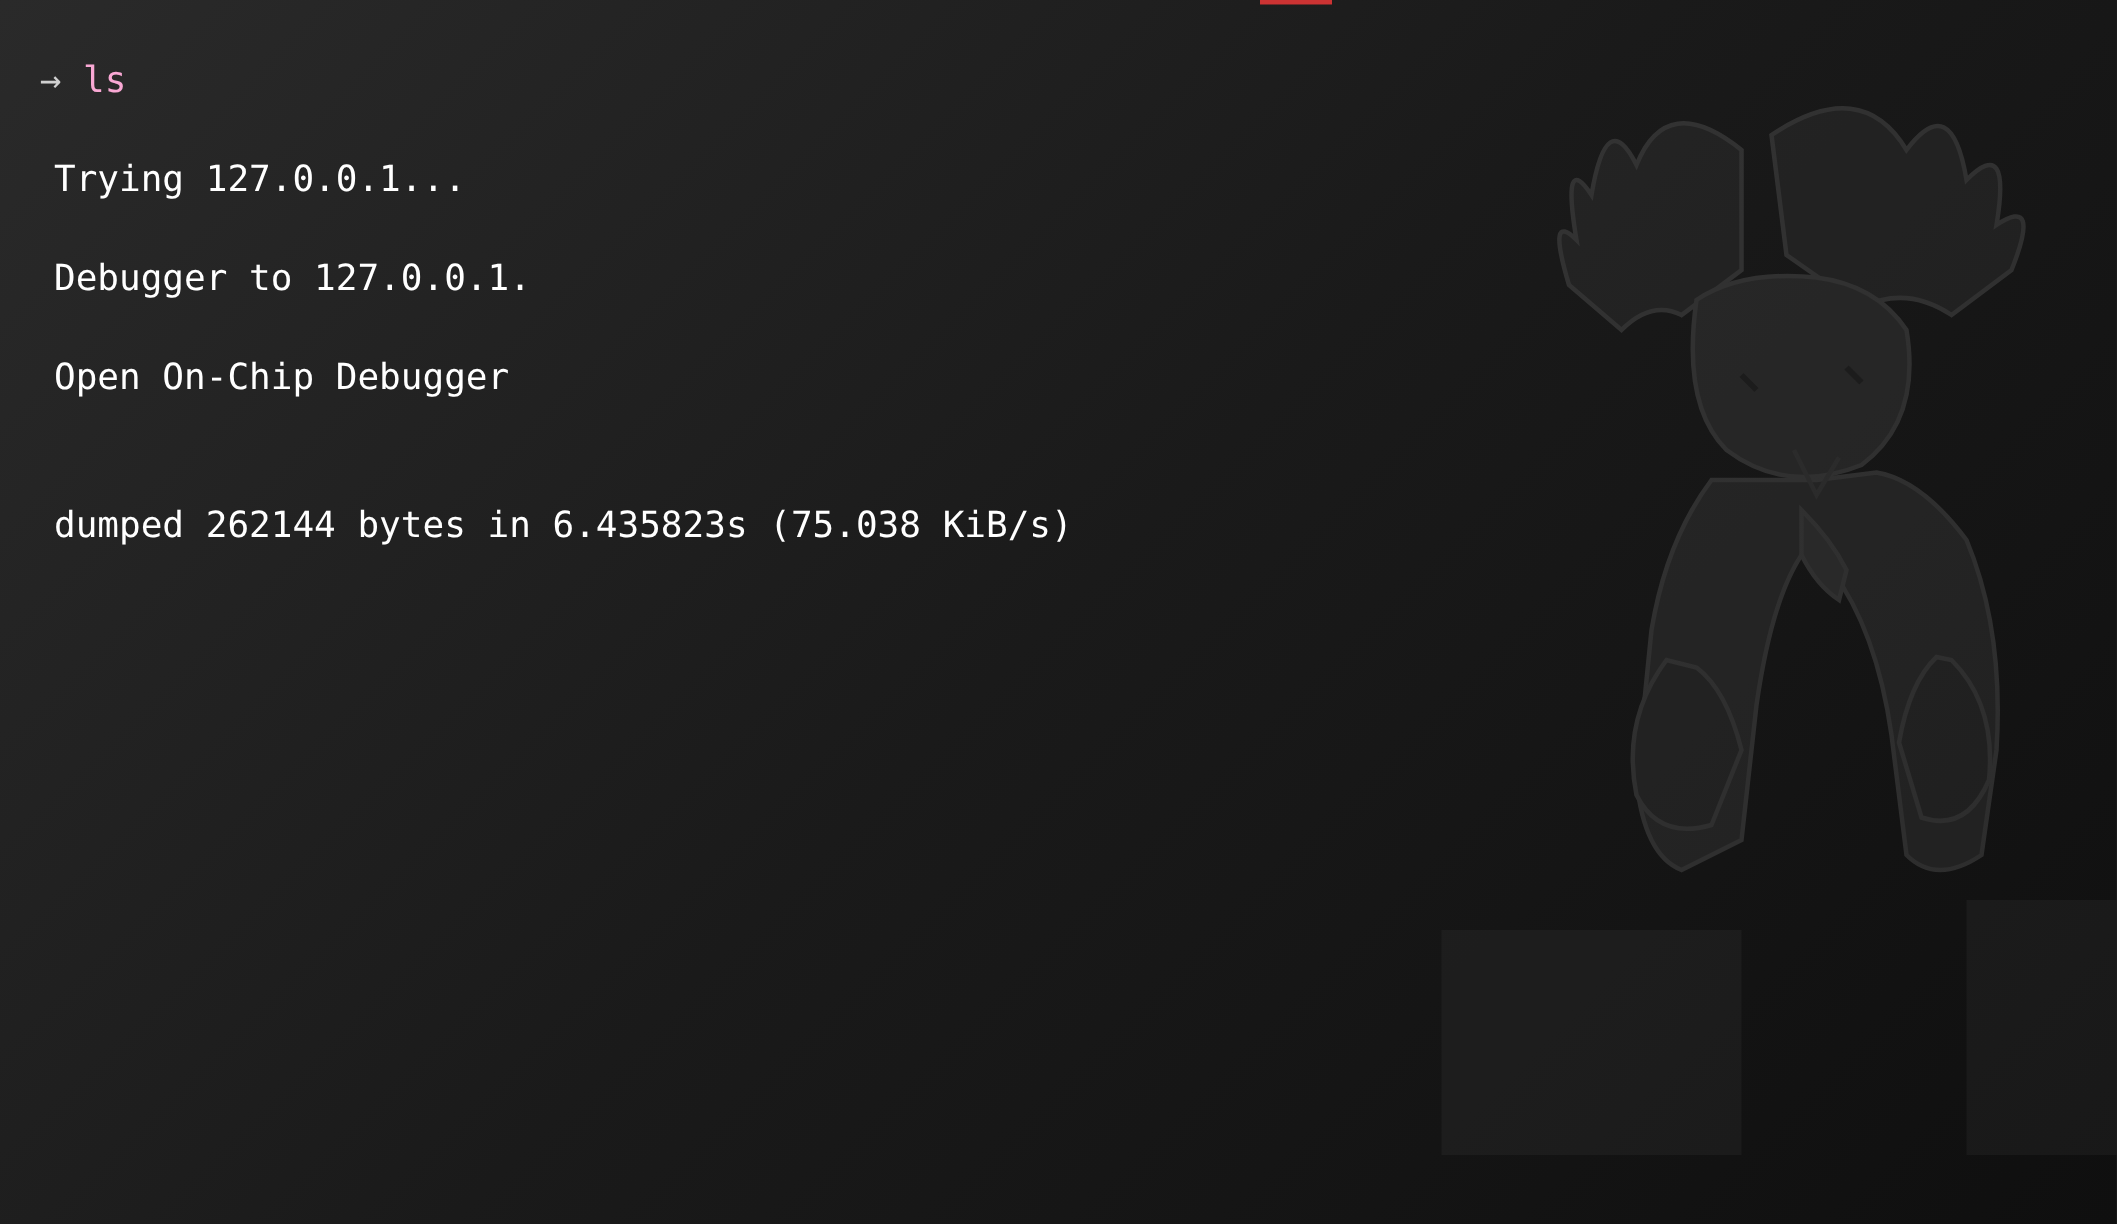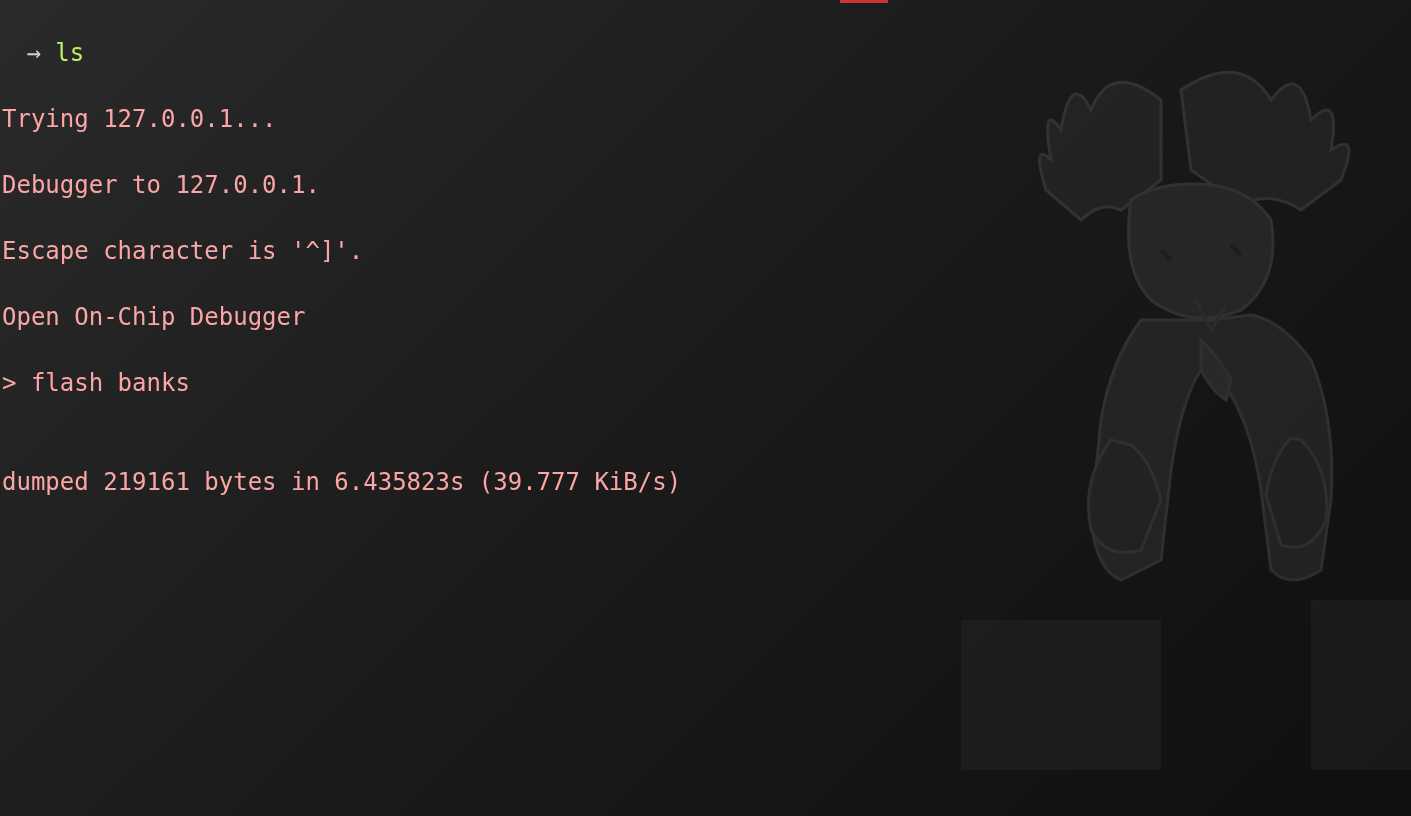--- a/index.html
+++ b/index.html
@@ -42,24 +42,25 @@
     }
     .line {
       display: block;
       padding-left: 2px;
     }
     .prompt-arrow {
       color: #d0d0d0;
       padding-left: 10px;
     }
     .cmd {
-      color: #bef264;
+      color: #f9a8d4;
     }
     .output {
-      color: #fca5a5;
+      color: #ffffff;
+      margin-left: 34px;
     }
     .top-indicator {
       position: absolute;
       top: 0;
       left: 840px;
       width: 48px;
       height: 3px;
       background: #cc3333;
       z-index: 20;
     }
@@ -86,25 +87,23 @@
     </g>
   </svg>
 </div>
 
 <div class="top-indicator"></div>
 
 <div class="terminal">
 <span class="line"><span class="prompt-arrow"> → </span><span class="cmd">ls</span></span>
 <span class="line output">Trying 127.0.0.1...</span>
 <span class="line output">Debugger to 127.0.0.1.</span>
-<span class="line output">Escape character is '^]'.</span>
 <span class="line output">Open On-Chip Debugger</span>
-<span class="line output">&gt; flash banks</span>
 <span class="line output"></span>
-<span class="line output">dumped 219161 bytes in 6.435823s (39.777 KiB/s)</span>
+<span class="line output">dumped 262144 bytes in 6.435823s (75.038 KiB/s)</span>
 <span class="line output"></span>
 
 
 
 
 
 
 
 
 </div>

